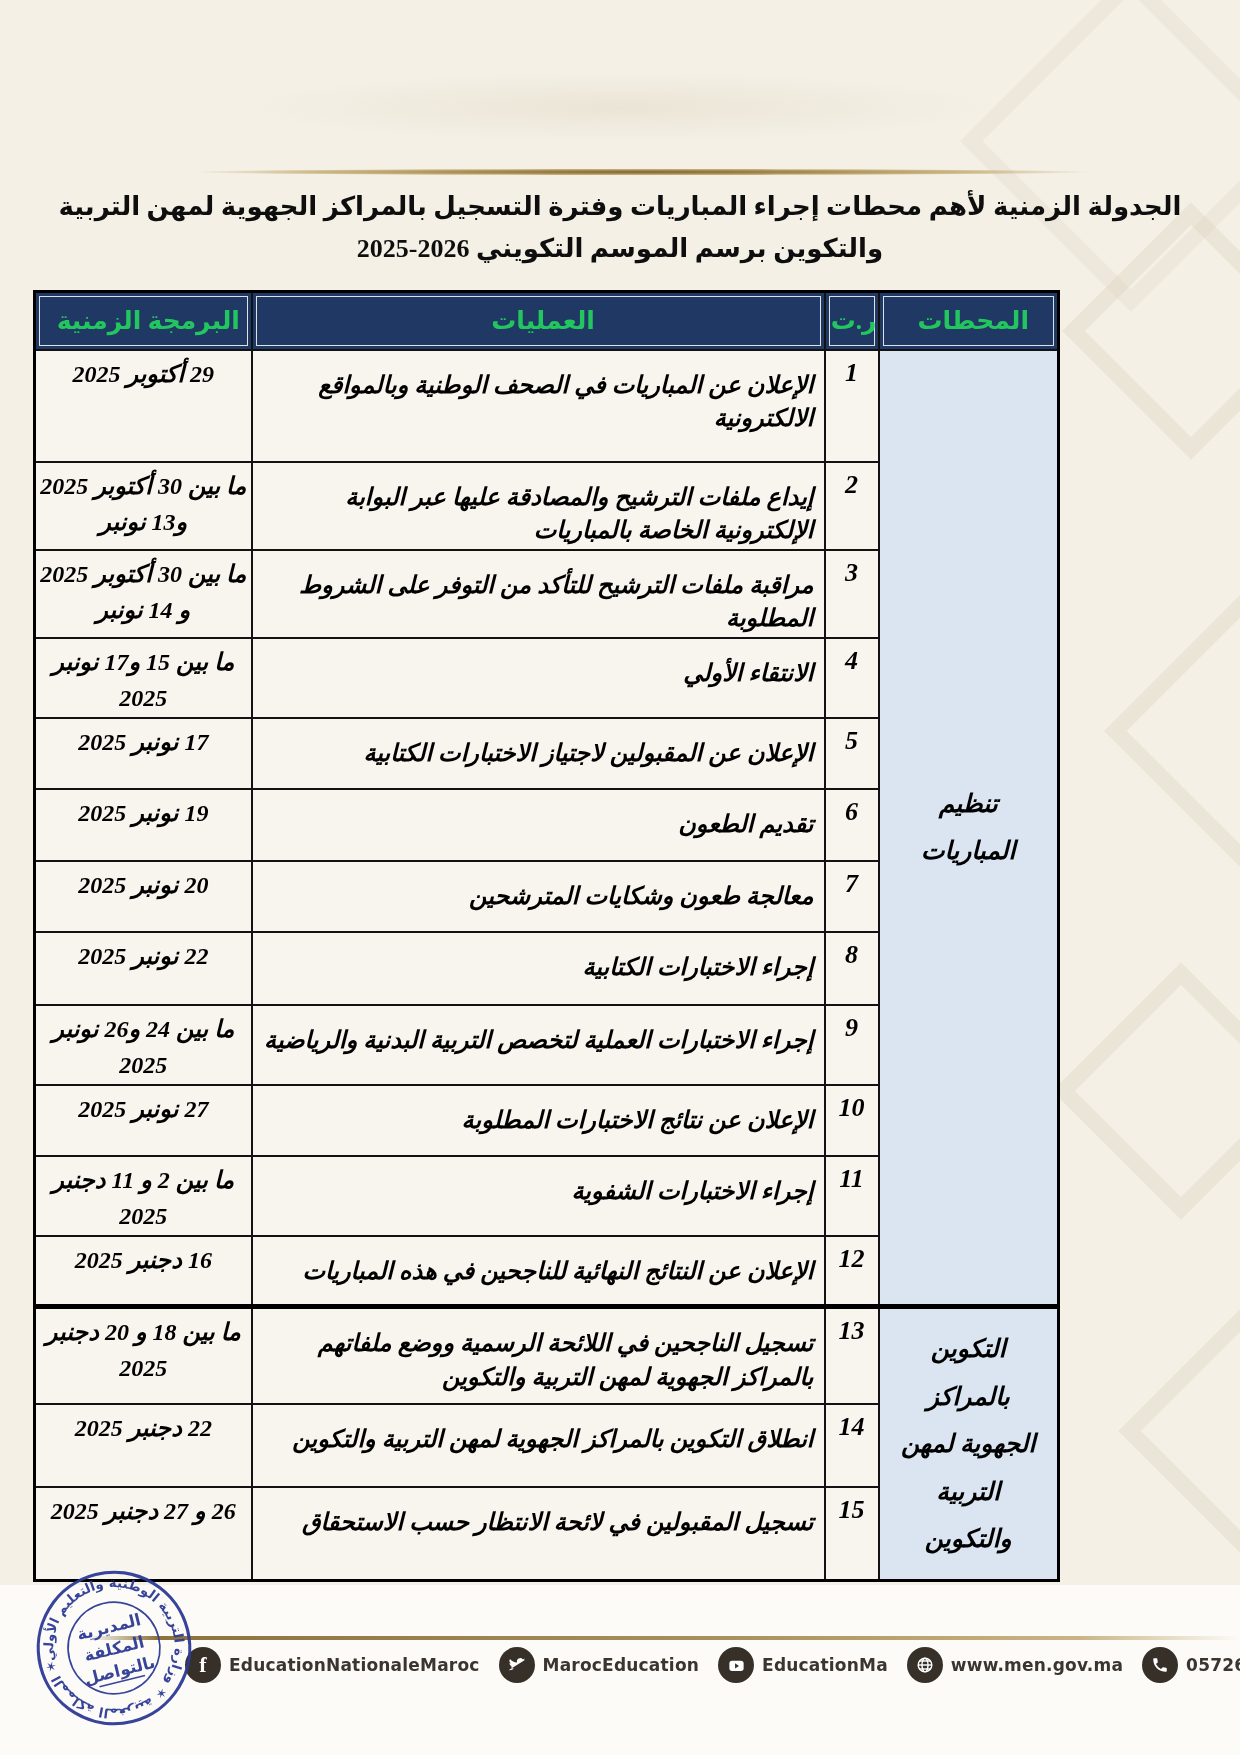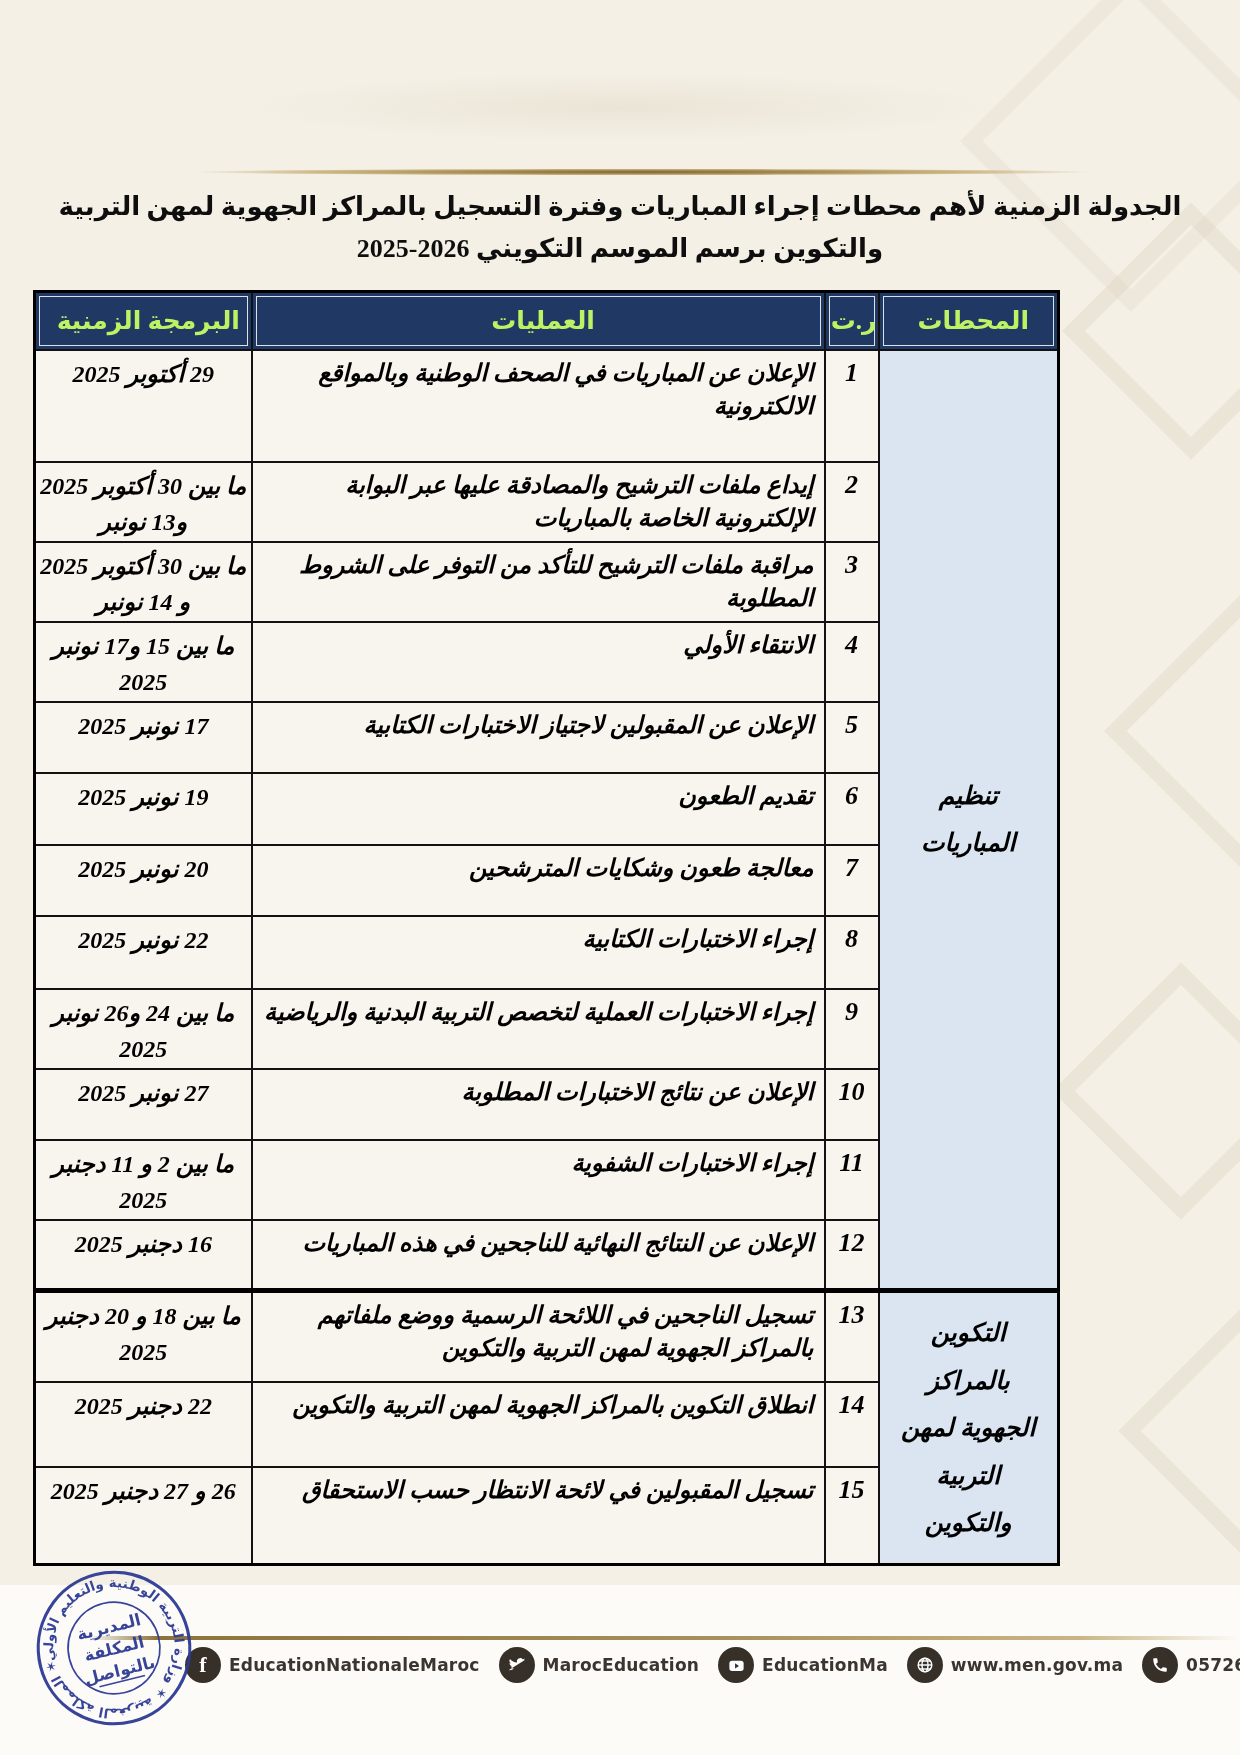--- a/index.html
+++ b/index.html
@@ -20,27 +20,27 @@
   .footer-band{position:absolute;top:1585px;left:0;width:1240px;height:170px;background:#fcfbf8;}
 
   .doc-title{position:absolute;top:186px;left:55px;width:1130px;text-align:center;
     font-family:"Liberation Serif","DejaVu Sans",serif;
     font-size:26px;font-weight:bold;color:#0e0e0e;line-height:1.62;direction:rtl;}
 
   table.schedule{position:absolute;top:290px;left:33px;width:1024px;
     border-collapse:collapse;table-layout:fixed;background:#f8f5ee;border:3px solid #000;direction:rtl;}
   table.schedule th,table.schedule td{border:2px solid #121212;}
   table.schedule th{
-    background:#1f3864;color:#bef264;font-size:25px;font-weight:bold;text-align:center;
+    background:#1f3864;color:#22c55e;font-size:25px;font-weight:bold;text-align:center;
     font-family:"Liberation Serif","DejaVu Sans",serif;
     box-shadow:inset 0 0 0 3px #1f3864, inset 0 0 0 4px rgba(255,255,255,.85);padding-left:11px;}
   td{font-weight:bold;color:#000;vertical-align:top;background:#f8f5ee;
     font-family:"Liberation Serif","DejaVu Sans",serif;font-style:italic;}
   .cell-num{text-align:center;font-size:26px;padding-top:7px;}
-  .cell-op{text-align:right;font-size:24px;line-height:1.38;padding:6px 10px 2px 6px;}
+  .cell-op{text-align:right;font-size:24px;line-height:1.38;padding:18px 10px 2px 6px;}
   .cell-date{text-align:center;font-size:24px;line-height:1.5;padding:5px 4px 1px;}
   .cell-station{background:#dbe5f1;text-align:center;vertical-align:middle;font-size:25px;line-height:1.9;padding:16px 12px;}
   tr.break td{border-top:5px solid #000;}
 
   .social-row{position:absolute;top:1647px;left:185px;display:flex;align-items:center;gap:19px;}
   .social-item{display:flex;align-items:center;gap:8px;}
   .icon-circle{width:36px;height:36px;border-radius:50%;background:#363028;flex:0 0 36px;
     display:flex;align-items:center;justify-content:center;color:#fff;}
   .icon-circle svg{display:block;}
   .fb-glyph{font-family:"Liberation Serif",serif;font-size:22px;font-weight:bold;color:#fff;line-height:1;}

